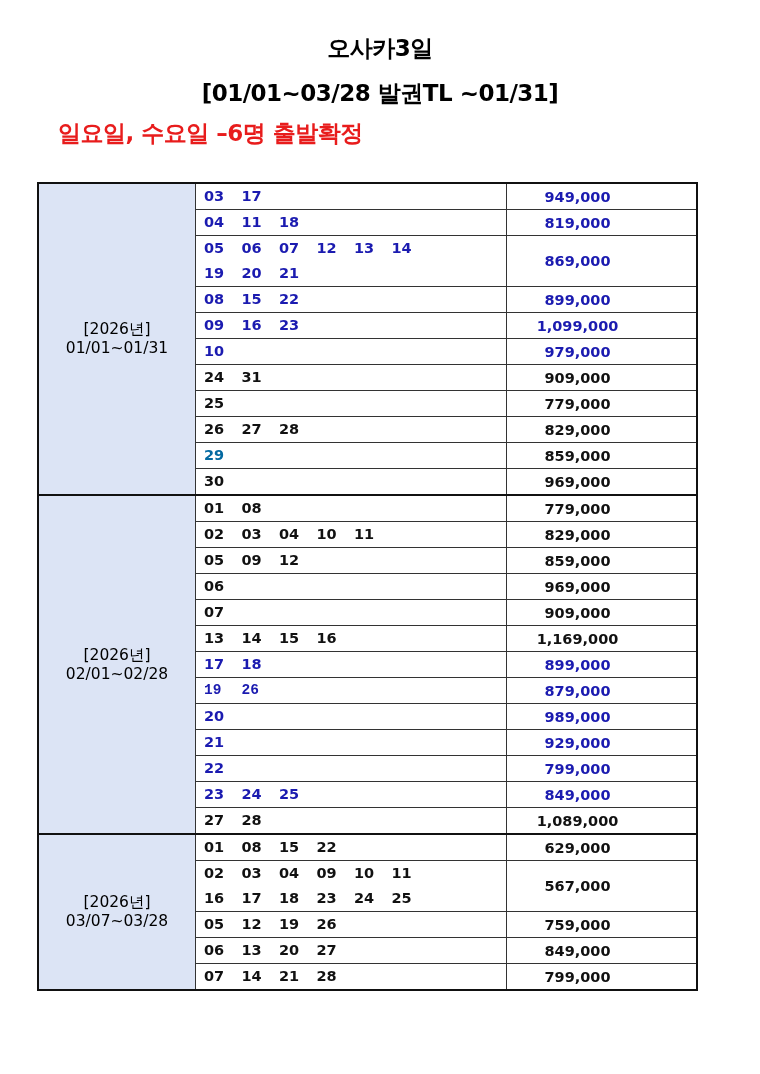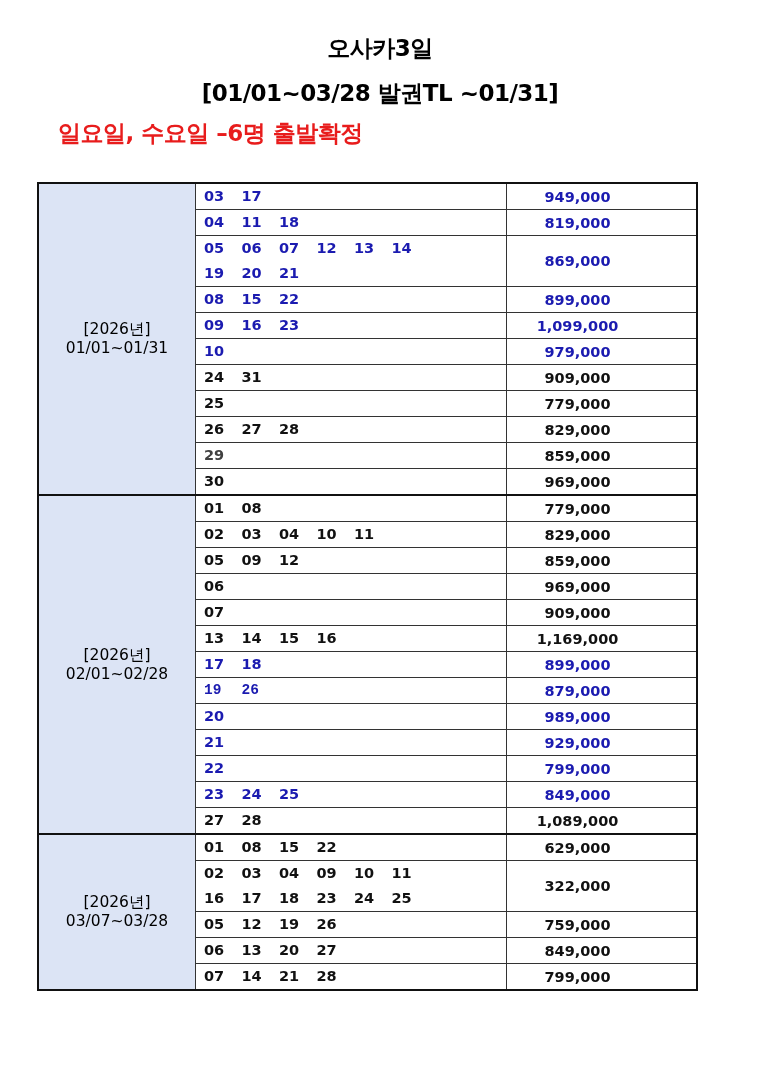--- a/index.html
+++ b/index.html
@@ -82,21 +82,21 @@
         </td>
         <td class="price-cell black" style="color: rgb(17, 17, 17);">779,000</td>
       </tr>
       <tr>
         <td class="dates black" style="color: rgb(17, 17, 17);">
           <div class="line"><span class="d">26</span><span class="d">27</span><span class="d">28</span></div>
         </td>
         <td class="price-cell black" style="color: rgb(17, 17, 17);">829,000</td>
       </tr>
       <tr>
-        <td class="dates black" style="color: #404040;">
+        <td class="dates black" style="color: #0369a1;">
           <div class="line"><span class="d">29</span></div>
         </td>
         <td class="price-cell black" style="color: rgb(17, 17, 17);">859,000</td>
       </tr>
       <tr>
         <td class="dates black" style="color: rgb(17, 17, 17);">
           <div class="line"><span class="d">30</span></div>
         </td>
         <td class="price-cell black" style="color: rgb(17, 17, 17);">969,000</td>
       </tr>
@@ -194,21 +194,21 @@
         <td class="dates black" style="color: rgb(17, 17, 17);">
           <div class="line"><span class="d">01</span><span class="d">08</span><span class="d">15</span><span class="d">22</span></div>
         </td>
         <td class="price-cell black" style="color: rgb(17, 17, 17);">629,000</td>
       </tr>
       <tr>
         <td class="dates black" style="color: rgb(17, 17, 17);">
           <div class="line"><span class="d">02</span><span class="d">03</span><span class="d">04</span><span class="d">09</span><span class="d">10</span><span class="d">11</span></div>
           <div class="line"><span class="d">16</span><span class="d">17</span><span class="d">18</span><span class="d">23</span><span class="d">24</span><span class="d">25</span></div>
         </td>
-        <td class="price-cell black" style="color: rgb(17, 17, 17);">322,000</td>
+        <td class="price-cell black" style="color: rgb(17, 17, 17);">567,000</td>
       </tr>
       <tr>
         <td class="dates black" style="color: rgb(17, 17, 17);">
           <div class="line"><span class="d">05</span><span class="d">12</span><span class="d">19</span><span class="d">26</span></div>
         </td>
         <td class="price-cell black" style="color: rgb(17, 17, 17);">759,000</td>
       </tr>
       <tr>
         <td class="dates black" style="color: rgb(17, 17, 17);">
           <div class="line"><span class="d">06</span><span class="d">13</span><span class="d">20</span><span class="d">27</span></div>

